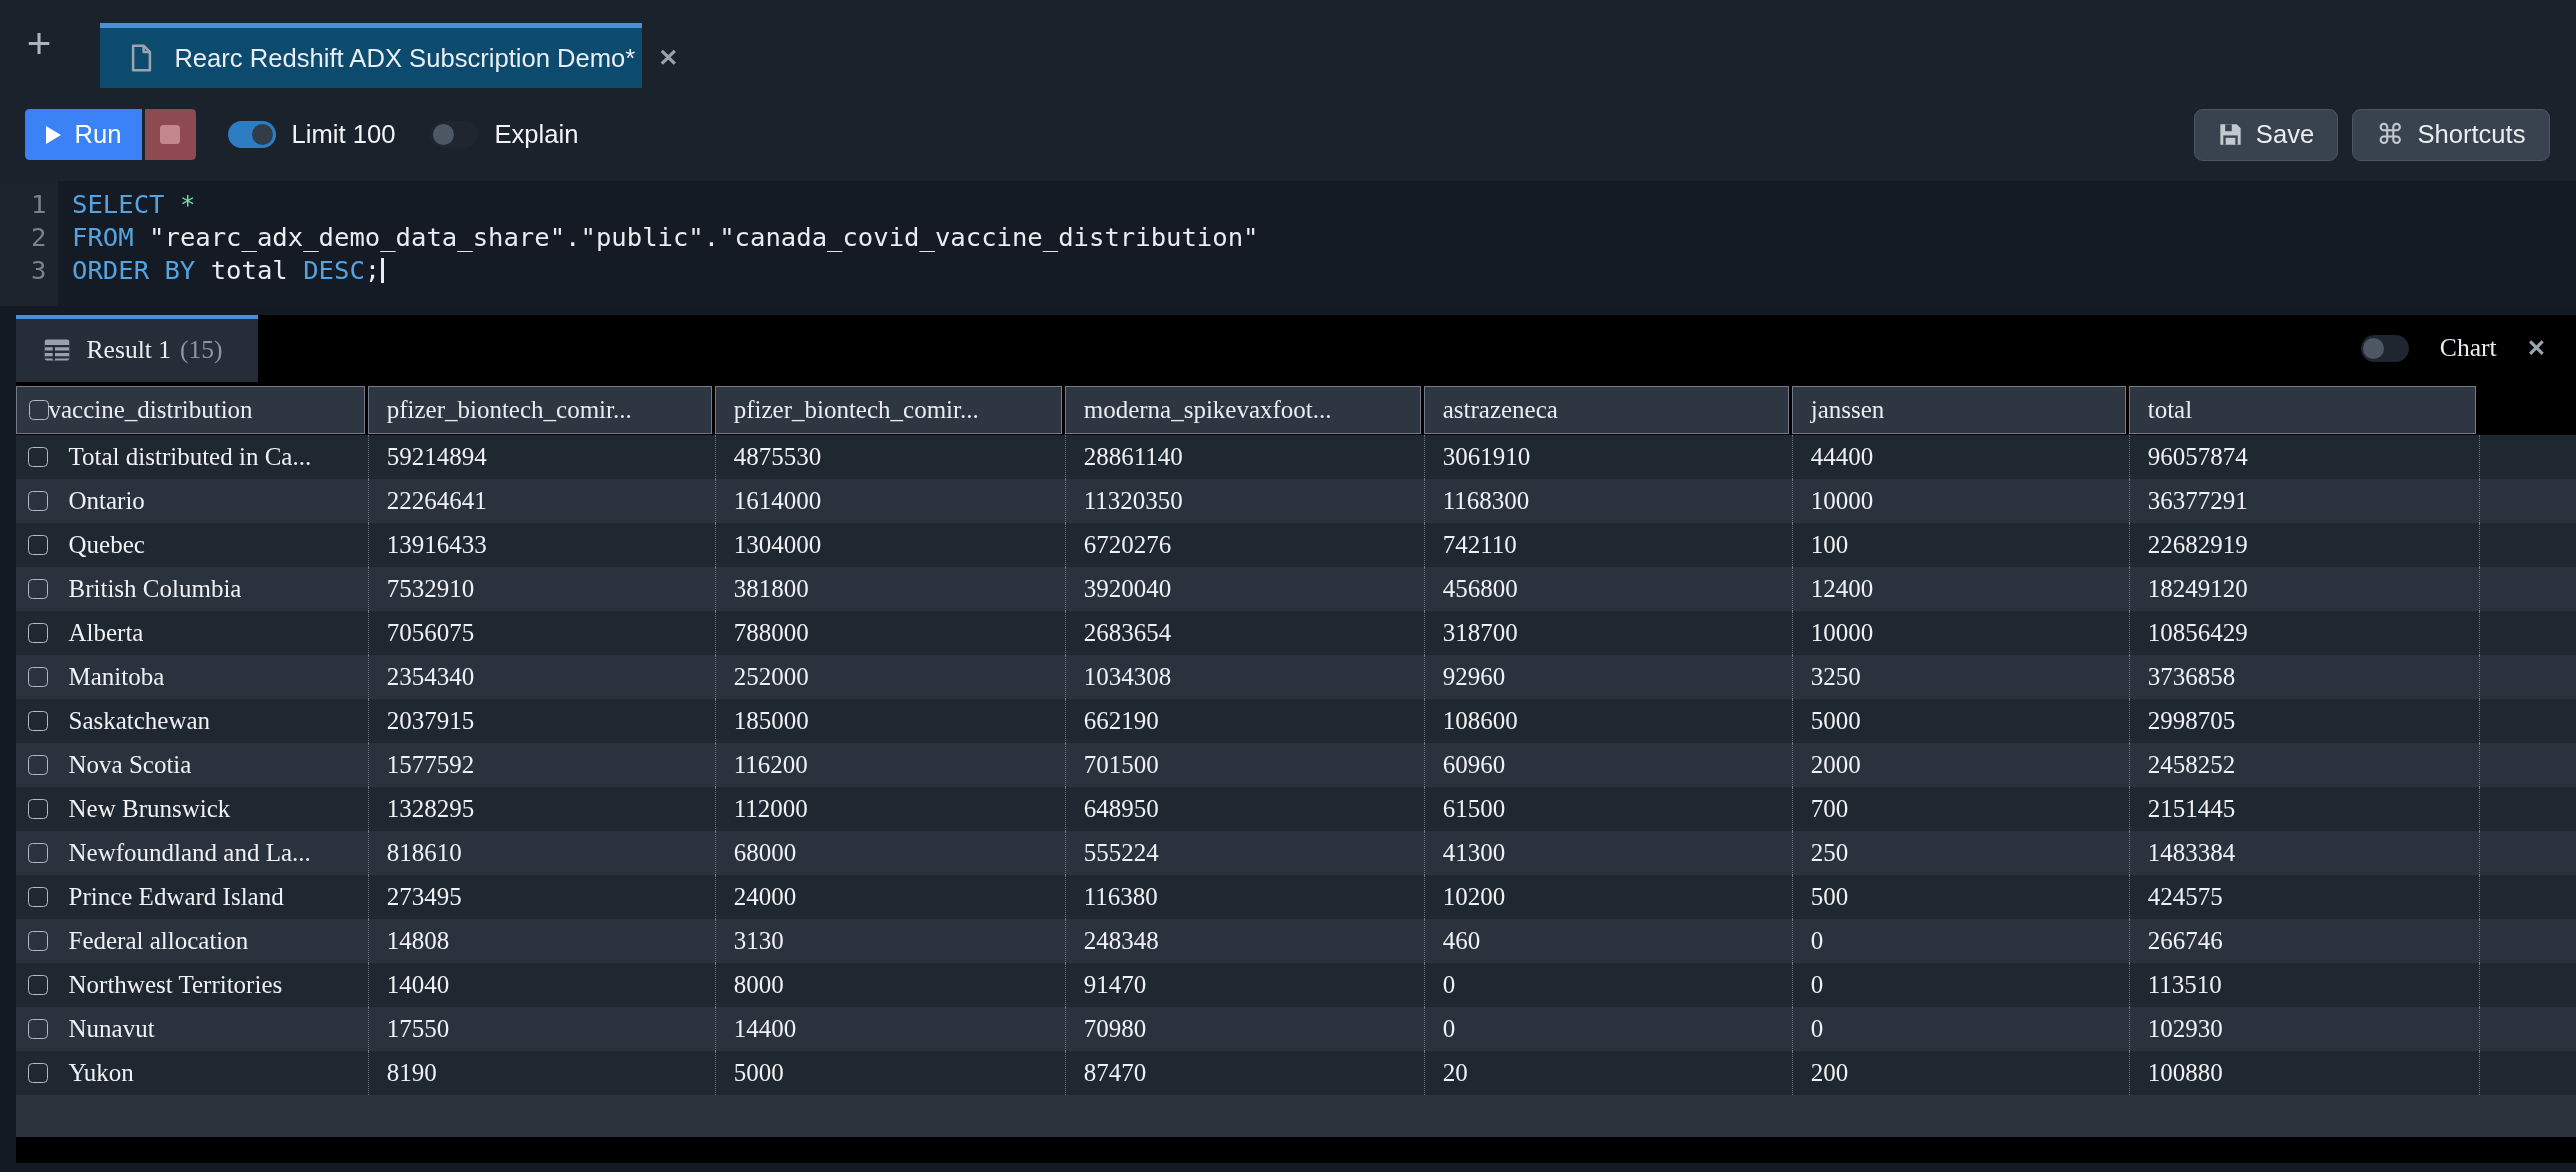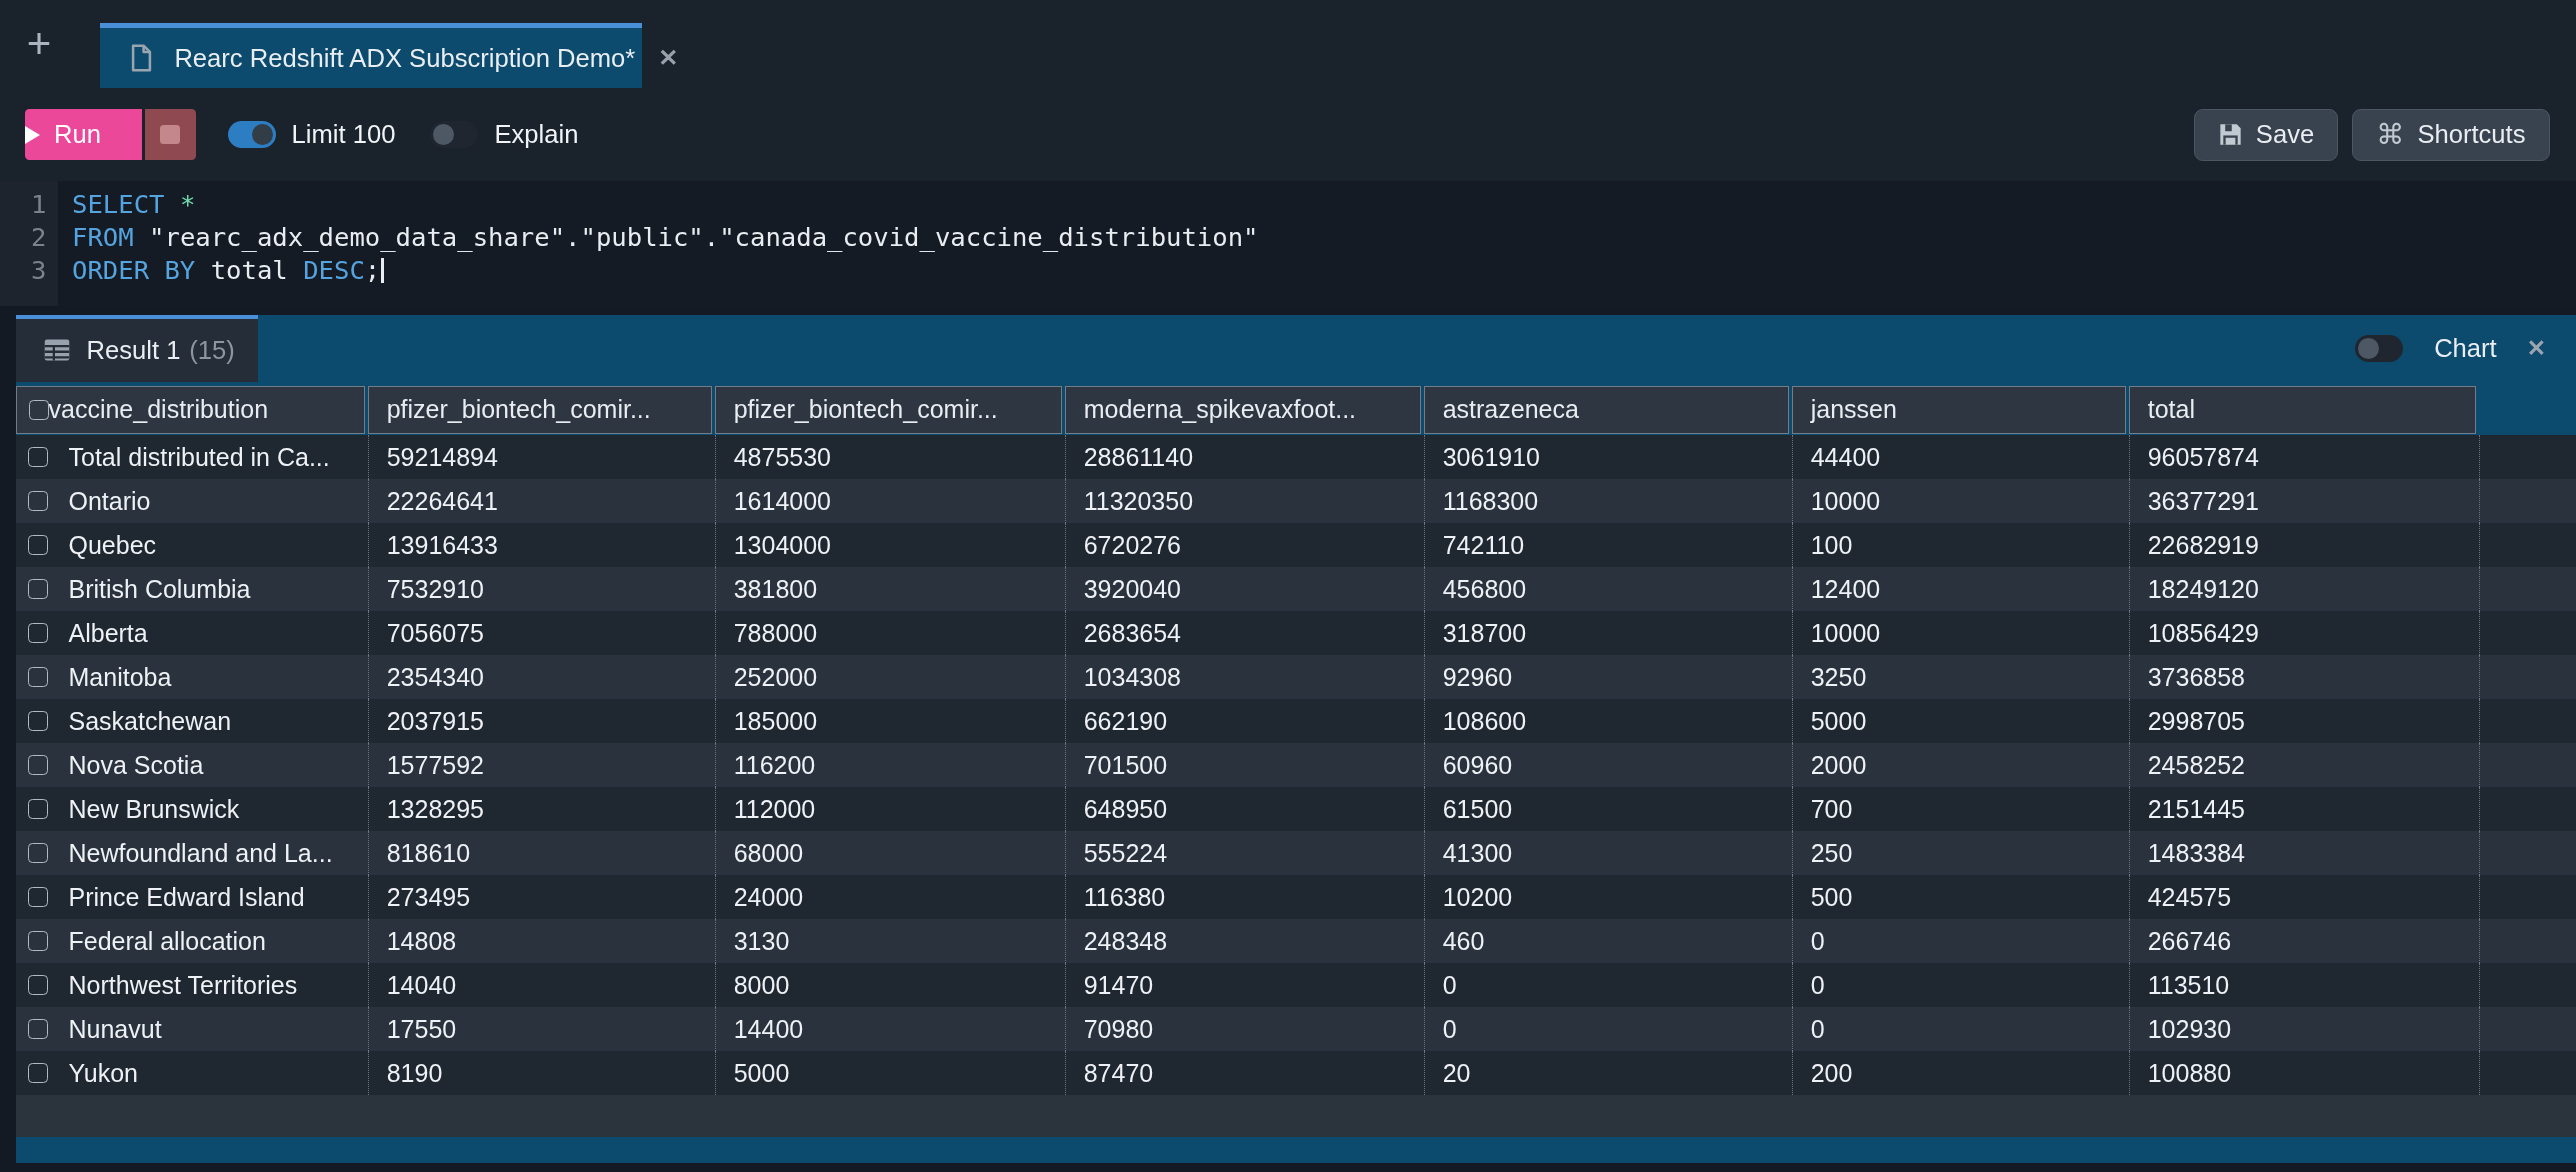--- a/index.html
+++ b/index.html
@@ -21,22 +21,22 @@
     margin-left:35px; margin-top:23px; width:542px; background:#0c4a6e;
     border-top:5.3px solid #4a90d9; display:flex; align-items:center; padding:0 26.5px 0 30px;
   }
   .tab .file-ic { flex:none; display:flex; }
   .tab-title { margin-left:21px; font-size:25.6px; color:#e9eef3; white-space:nowrap; }
   .tab-close { margin-left:23px; font-size:24px; color:#96a1ac; font-weight:bold; cursor:pointer; }
 
   
   .toolbar { height:93px; background:#1a222c; display:flex; align-items:center; padding:0 26.5px 0 25px; }
   .run-btn {
-    width:117px; height:51px; background:#ec4899; border-radius:4.4px 0 0 4.4px;
-    display:flex; align-items:center; gap:14px;
+    width:117px; height:51px; background:#3b82f6; border-radius:4.4px 0 0 4.4px;
+    display:flex; align-items:center; justify-content:center; gap:14px;
     color:#ffffff; font-size:25.6px; cursor:pointer;
   }
   .play-tri { width:0; height:0; border-left:15px solid #fff; border-top:9.7px solid transparent; border-bottom:9.7px solid transparent; }
   .stop-btn {
     width:51px; height:51px; background:#8e4a50; border-radius:0 4.4px 4.4px 0; margin-left:2.6px;
     display:flex; align-items:center; justify-content:center; cursor:pointer;
   }
   .stop-square { width:19.4px; height:19.4px; border-radius:3.5px; background:#c4878c; }
   .toggle { width:48px; height:26.5px; border-radius:14px; position:relative; flex:none; cursor:pointer; }
   .toggle .knob { width:21px; height:21px; border-radius:50%; position:absolute; top:2.6px; }
@@ -60,21 +60,21 @@
   .gutter { width:58px; background:#1d242e; padding-top:7px; text-align:right; }
   .ln { height:33px; line-height:33px; padding-right:11.5px; font-size:25.6px; color:#79828d; }
   .code { padding:7px 0 0 14px; flex:1; cursor:text; }
   .code-line { height:33px; line-height:33px; font-size:25.6px; white-space:pre; }
   .seg-kw { color:#55a3df;margin-top:12px; }
   .seg-op { color:#72dcae; }
   .seg-str, .seg-plain { color:#e9edf2; }
   .cursor { display:inline-block; width:2.6px; height:25.6px; background:#e9edf2; vertical-align:-4.4px; margin-left:0.9px; }
 
   
-  .results { margin:8.8px 0 0 16px; background:#0c4a6e; height:848px; }
+  .results { margin:8.8px 0 0 16px; background:#000000; height:848px;font-family:Liberation Serif, serif; }
   .results-tabs { height:67px; display:flex; align-items:center; }
   .result-tab {
     width:242px; height:67px; background:#242d38; border-top:4.4px solid #4a90d9;
     display:flex; align-items:center; padding-left:26.5px; cursor:pointer;
   }
   .result-tab .grid-ic { flex:none; display:flex; }
   .result-tab-label { margin-left:16px; font-size:25.6px; color:#eaeef2; white-space:nowrap; }
   .result-tab-count { margin-left:8.8px; font-size:25.6px; color:#8b96a1; }
   .chart-controls { margin-left:auto; display:flex; align-items:center; margin-right:30px; }
   .chart-label { margin-left:31px; font-size:25.6px; color:#eaeef2; }

